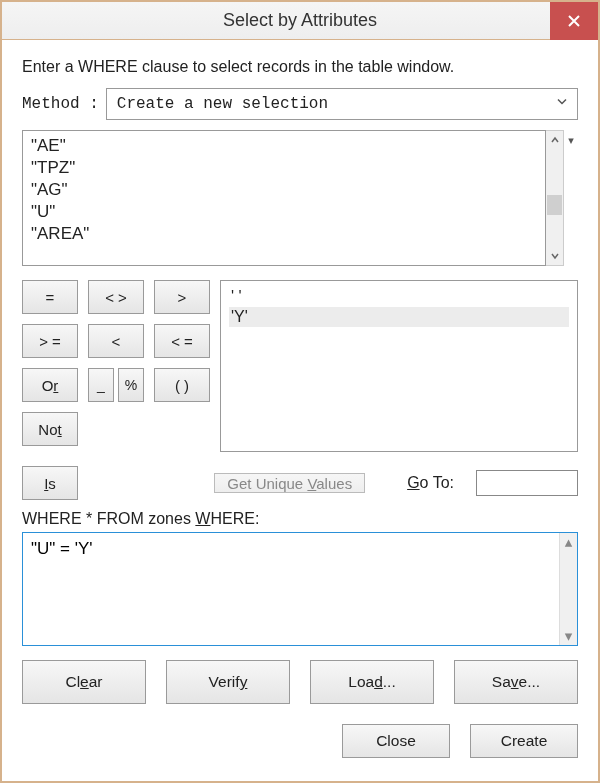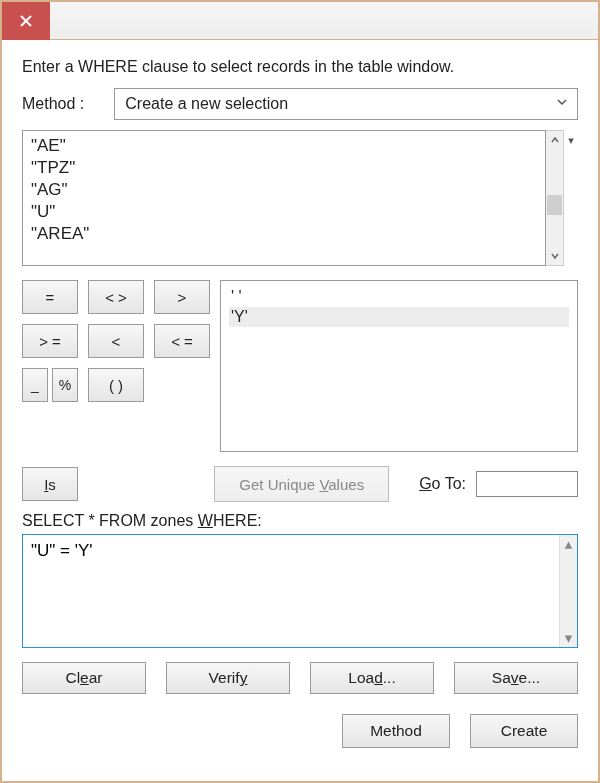--- a/index.html
+++ b/index.html
@@ -39,22 +39,23 @@
   }
   .close-btn svg { width: 14px; height: 14px; }
   .body {
     flex: 1;
     padding: 14px 20px 16px 20px;
     display: flex; flex-direction: column;
     color: #222;
   }
   .instr { margin: 4px 0 12px 0; font-size: 16px; }
   .method-row {
-    display: flex; align-items: center; gap: 30px;
+    display: flex; align-items: center; gap: 7px;
     margin-bottom: 10px;
+    font-family: Liberation Mono, monospace;
   }
   .method-label { font-size: 16px; }
   .method-select {
     flex: 1;
     height: 32px;
     border: 1px solid #999;
     background: #fff;
     padding: 0 28px 0 10px;
     font-size: 16px;
     position: relative;
@@ -128,27 +129,27 @@
     flex: 1;
     border: 1px solid #999;
     background: #fff;
     padding: 6px 8px;
     font-size: 16px;
     min-height: 172px;
   }
   .values-box .vitem { padding: 1px 2px; white-space: pre; cursor: pointer; }
   .values-box .vitem.sel { background: #ececec; }
   .row-under {
-    display: flex; align-items: center; gap: 10px;
+    display: flex; align-items: center; gap: 22px;
     margin-top: 6px;
   }
   .is-btn { width: 56px; height: 34px; }
   .getuv-btn {
-    height: 36px;
-    padding: 0 24px;
+    height: 20px;
+    padding: 0 12px;
     color: #888;
     border-color: #bbb;
     cursor: default;
     background: linear-gradient(#f6f6f6,#eeeeee);
     text-align: center;
   }
   .goto-label { margin-left: 20px; font-size: 16px; }
   .goto-input {
     width: 102px; height: 26px;
     border: 1px solid #888;
@@ -176,37 +177,38 @@
     display: flex; flex-direction: column;
     border-left: 1px solid #ddd;
   }
   .where-scroll .arrow { height: 18px; display:flex;align-items:center;justify-content:center;color:#888;}
   .where-scroll .track { flex:1; }
   .action-row {
     display: flex; gap: 20px;
     margin-top: 14px;
   }
   .action-row .std-btn, .final-row .std-btn {
-    height: 32px;
+    height: 44px;
     flex: 1;
     font-size: 15.5px;
   }
   .final-row {
     display: flex; justify-content: flex-end; gap: 20px;
     margin-top: 20px;
   }
   .final-row .std-btn { flex: none; width: 108px; height: 34px; }
   .caret-svg { width: 14px; height: 14px; }
 </style>
 </head>
 <body>
 
 <div class="window">
 
   <div class="title-bar">
+    <div class="title-bar-text">Select by Attributes</div>
     <div class="close-btn">
       <svg viewBox="0 0 14 14">
           <path d="M2 2 L12 12 M12 2 L2 12" stroke="#fff" stroke-width="2" fill="none"></path>
         </svg>
     </div>
   </div>
 
   <div class="body">
 
     <div class="instr">Enter a WHERE clause to select records in the table window.</div>
@@ -253,26 +255,32 @@
       <div>
         <div class="op-grid">
           <div class="op-btn">=</div>
           <div class="op-btn">&lt; &gt;</div>
 
           <div class="op-btn">&gt;</div>
           <div class="op-btn">&gt; =</div>
 
           <div class="op-btn">&lt;</div>
           <div class="op-btn">&lt; =</div>
+          <div class="op-btn">
+              <span>O<u>r</u></span>
+            </div>
 
           <div class="narrow-pair">
             <div class="op-btn">_</div>
             <div class="op-btn">%</div>
           </div>
           <div class="op-btn">( )</div>
+          <div class="op-btn">
+              <span>No<u>t</u></span>
+            </div>
         </div>
       </div>
 
       <div class="values-box">
         <div class="vitem">' '</div>
         <div class="vitem sel">'Y'</div>
       </div>
     </div>
 
     <div class="row-under">
@@ -281,21 +289,21 @@
         </div>
       <div style="flex:1"></div>
       <div class="std-btn getuv-btn">
           <span>Get Unique <u>V</u>alues</span>
         </div>
       <div class="goto-label label-like"><span><u>G</u>o To:</span></div>
       <input class="goto-input" value="" style="">
     </div>
 
     <div class="sql-label">
-      <span>SELECT * FROM zones </span><span><u>W</u>HERE:</span>
+      <span>WHERE * FROM zones </span><span><u>W</u>HERE:</span>
     </div>
 
     <div class="where-box-wrap">
       <textarea class="where-box" style="">"U" = 'Y'</textarea>
       <div class="where-scroll">
         <div class="arrow">▴</div>
         <div class="track"></div>
         <div class="arrow">▾</div>
       </div>
     </div>
@@ -309,18 +317,18 @@
         </div>
       <div class="std-btn">
           <span>Loa<u>d</u>...</span>
         </div>
       <div class="std-btn">
           <span>Sa<u>v</u>e...</span>
         </div>
     </div>
 
     <div class="final-row">
-      <div class="std-btn">Method</div>
+      <div class="std-btn">Close</div>
       <div class="std-btn">Create</div>
     </div>
 
   </div>
 </div>
 
 </body></html>

